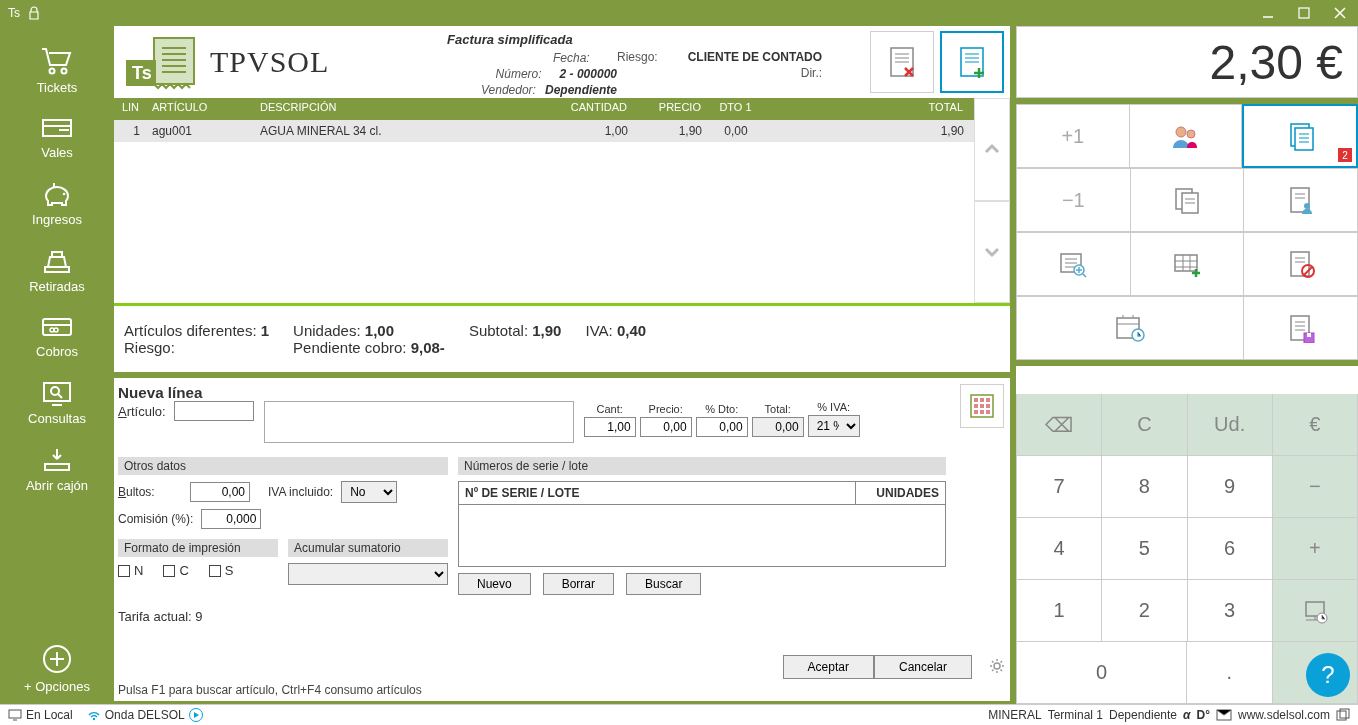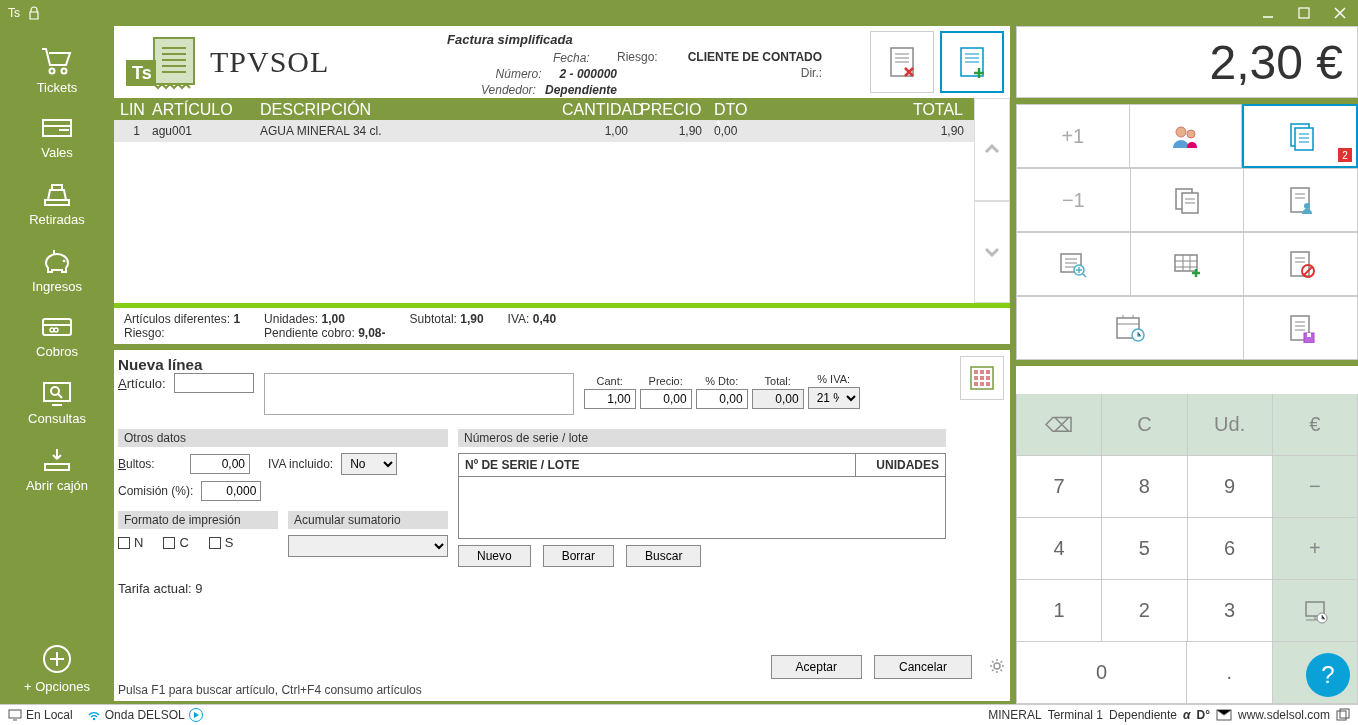--- a/index.html
+++ b/index.html
@@ -45,40 +45,40 @@
   .meta-row { display:flex;justify-content:flex-end; }
   .meta-val { font-weight:bold; }
   .meta-title { font-weight:bold; font-size:13px; margin-bottom:2px; }
   .doc-actions { display:flex; gap:6px; align-items:center; padding:4px 6px; }
   .icon-btn { width:64px; height:62px; border:1px solid var(--mid-grey); display:flex; align-items:center; justify-content:center; background:#fff; cursor:pointer; }
   .icon-btn.selected { border:2px solid var(--teal); }
 
   
   .line-table-wrap { display:flex; height: 205px; }
   .line-table { flex:1; }
-  .line-table .thead { display:flex; background: var(--olive); color:#fff; height:22px; font-size:16px; }
+  .line-table .thead { display:flex; background: var(--olive); color:#fff; height:22px; font-size:11px; }
   .line-table .th { padding: 3px 6px; border-right: 1px solid rgba(255,255,255,0.0); }
   .line-table .tbody { background:#fff; height: calc(100% - 22px);}
   .line-table .tr { display:flex; height:22px; align-items:center; background:#e7e7e7; font-size:12px;}
   .line-table .td { padding: 2px 6px; }
   .c-lin { width:32px; text-align:right; }
   .c-art { width:108px; }
   .c-desc { flex:1; }
   .c-cant { width:78px; text-align:right; }
   .c-prec { width:74px; text-align:right; }
-  .c-dto { width:56px; text-align:left; }
+  .c-dto { width:56px; text-align:center; }
   .c-fill { width: 130px; }
   .c-tot { width:80px; text-align:right; padding-right:10px !important;}
   .scroll-col { width:36px; display:flex; flex-direction:column; }
   .scroll-btn { flex:1; border:1px solid #ddd; display:flex; align-items:center; justify-content:center; color:#999; cursor:pointer; margin:0 0 0 0; }
   .scroll-btn:first-child { margin-top:0; height:50%; }
   .scroll-btn:last-child { height:50%; }
 
   
-  .summary { padding: 4px 10px; font-size:12px; border-top:5px solid #84cc16; background:#fff; display:flex; gap: 24px; }
+  .summary { padding: 16px 10px; font-size:15px; border-top:3px solid #84cc16; background:#fff; display:flex; gap: 24px; }
 
   
   .sep { height:6px; background: var(--olive); }
 
   
   .newline { flex:1; display:flex; flex-direction:row; background:#fff; }
   .newline-main { flex:1; padding: 6px 4px 4px; display:flex; flex-direction:column; position:relative;}
   .nl-quick { position:absolute; right: 6px; top: 6px; width:44px; height:44px; border:1px solid var(--mid-grey); display:flex; align-items:center; justify-content:center; cursor:pointer; }
 
   .row { display:flex; align-items:center; gap: 8px; margin-bottom:6px; font-size:12px; }
@@ -103,21 +103,21 @@
   .right-sub table.lote th:last-child { text-align:right; }
   .right-sub table.lote td { height: 62px; border:1px solid #888; }
   .right-sub .lote-btns { display:flex; gap:12px; margin-top:6px; }
   .btn { border:1px solid #888; background:#eee; padding: 3px 18px; font-size:12px; cursor:pointer; }
 
   .chk-row { display:flex; gap: 20px; align-items:center; margin-top:4px;}
   .chk { display:flex; align-items:center; gap:4px; }
   .chk-box { width:12px; height:12px; border:1px solid #444; display:inline-block; }
 
   .footer-row { display:flex; align-items:center; margin-top: auto; font-size:12px; }
-  .footer-row .btns { margin-left:auto; display:flex; gap:12px; }
+  .footer-row .btns { margin-left:auto; display:flex; }
   .footer-row .btn { padding: 4px 24px; }
   .footer-row .settings-ic { margin-left: 16px; color:#888; cursor:pointer; }
 
   .hint { font-size:12px; color:#444; margin-top:4px; }
 
   
   .rightpane { width: 348px; background:#fff; border-left: 6px solid var(--olive); display:flex; flex-direction:column; }
   .total-box { height:72px; border:1px solid #ccc; display:flex; align-items:center; justify-content:flex-end; padding: 0 14px; font-size:48px; font-weight:500; }
   .sep-r { height:6px; background: var(--olive); }
   .tile-grid { display:flex; flex-direction:column; }
@@ -188,30 +188,30 @@
     </div>
     <div class="side-item">
       <svg width="34" height="26" viewBox="0 0 34 26">
           <rect x="3" y="5" width="28" height="16" fill="none" stroke="#fff" stroke-width="2"></rect>
           <path stroke="#fff" stroke-width="2" d="M3 11h28M19 15h10"></path>
         </svg>
       <span>Vales</span>
     </div>
     <div class="side-item">
       <svg width="34" height="28" viewBox="0 0 34 28">
-          <path fill="none" stroke="#fff" stroke-width="2" d="M5 20h24v5H5zM8 20l2-10h14l2 10M12 10V5h10v5M14 5h6"></path>
-        </svg>
-      <span>Retiradas</span>
-    </div>
-    <div class="side-item">
-      <svg width="34" height="28" viewBox="0 0 34 28">
           <path fill="none" stroke="#fff" stroke-width="2" d="M6 16c0-5 5-9 11-9s11 4 11 9c0 2-1 4-2 5v4h-4v-2h-10v2h-4v-4c-1-1-2-3-2-5zM14 7V3"></path>
           <circle cx="24" cy="14" r="1.3" fill="#fff"></circle>
         </svg>
       <span>Ingresos</span>
+    </div>
+    <div class="side-item">
+      <svg width="34" height="28" viewBox="0 0 34 28">
+          <path fill="none" stroke="#fff" stroke-width="2" d="M5 20h24v5H5zM8 20l2-10h14l2 10M12 10V5h10v5M14 5h6"></path>
+        </svg>
+      <span>Retiradas</span>
     </div>
     <div class="side-item">
       <svg width="34" height="26" viewBox="0 0 34 26">
           <rect x="3" y="5" width="28" height="16" rx="2" fill="none" stroke="#fff" stroke-width="2"></rect>
           <path stroke="#fff" stroke-width="2" d="M3 11h28"></path>
           <circle cx="12" cy="16" r="2" fill="none" stroke="#fff" stroke-width="1.5"></circle>
           <circle cx="16" cy="16" r="2" fill="none" stroke="#fff" stroke-width="1.5"></circle>
         </svg>
       <span>Cobros</span>
     </div>

